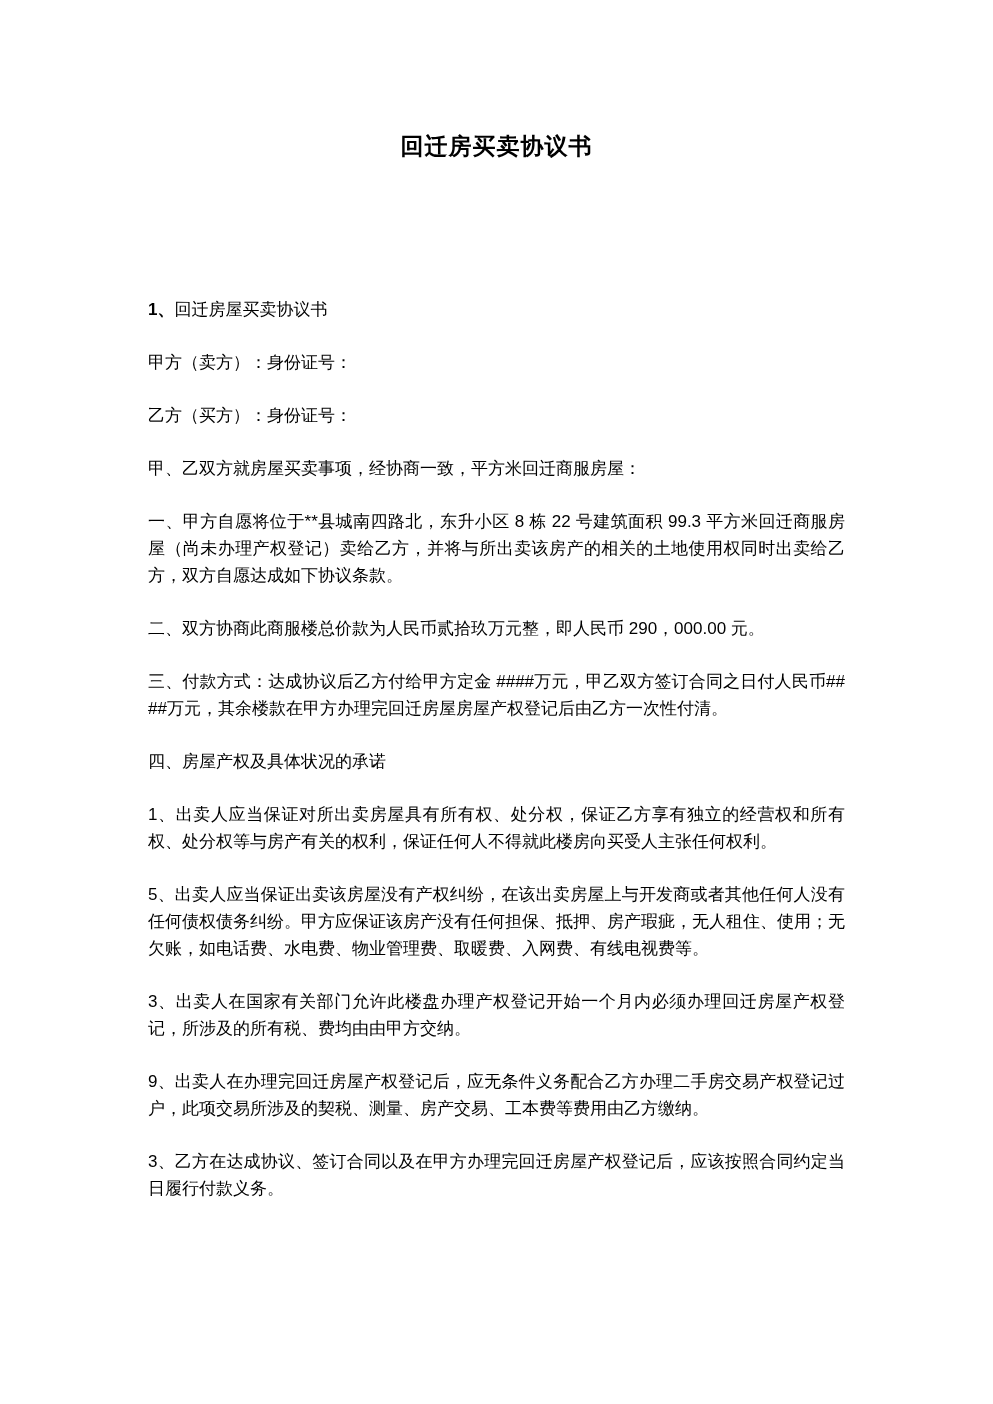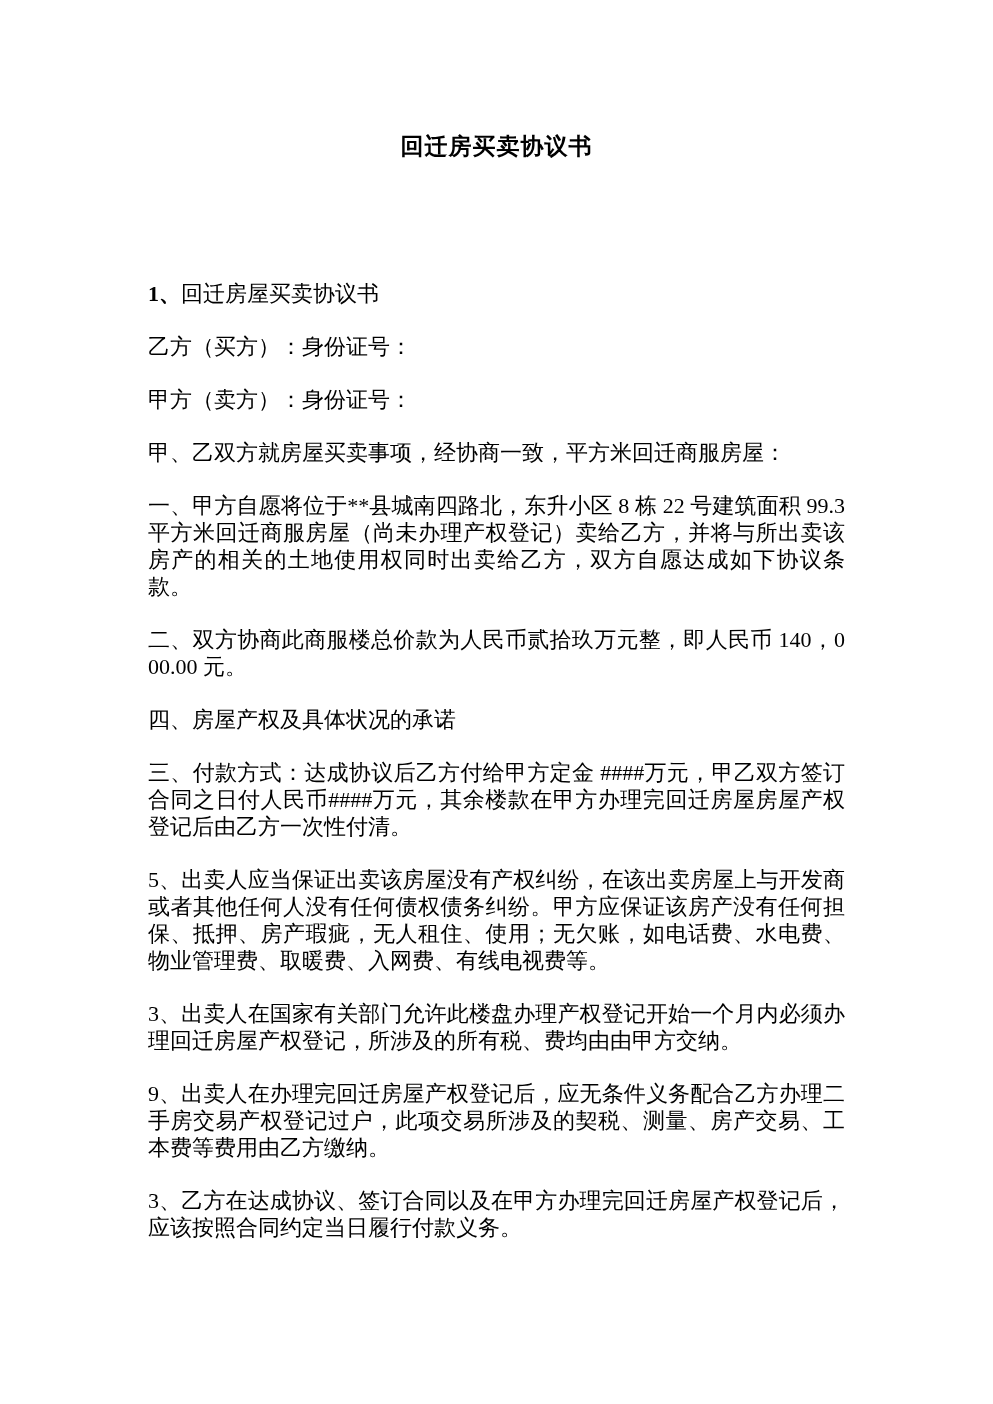--- a/index.html
+++ b/index.html
@@ -6,72 +6,73 @@
     margin: 0;
     padding: 0;
     background: #ffffff;
   }
   .page {
     position: relative;
     width: 993px;
     height: 1404px;
     background: #ffffff;
     overflow: hidden;
-    font-family: Liberation Serif, serif;
+    font-family: Liberation Sans, sans-serif;
     color: #000000;
   }
   .doc-body {
     padding: 0 148px;
   }
   .doc-title {
     margin: 0;
     padding-top: 130px;
     padding-bottom: 117px;
     font-size: 23px;
     line-height: 33px;
     font-weight: bold;
     text-align: center;
     letter-spacing: 1px;
   }
   .para {
-    margin: 0 0 26px 0;
-    font-size: 22px;
+    margin: 16px 0 26px 0;
+    font-size: 17px;
     line-height: 27px;
     text-align: justify;
     text-justify: inter-ideograph;
     word-break: break-all;
   }
   .para-num-bold {
     font-weight: bold;
   }
 </style>
 </head>
 <body>
 
 <div class="page">
   <h1 class="doc-title">回迁房买卖协议书</h1>
 
   <div class="doc-body">
 
     <p class="para"><span class="para-num-bold">1、</span><span>回迁房屋买卖协议书</span></p>
 
+    <p class="para">甲方（卖方）：身份证号：</p>
+
     <p class="para">乙方（买方）：身份证号：</p>
-
-    <p class="para">甲方（卖方）：身份证号：</p>
 
     <p class="para">甲、乙双方就房屋买卖事项，经协商一致，平方米回迁商服房屋：</p>
 
     <p class="para">一、甲方自愿将位于**县城南四路北，东升小区 8 栋 22 号建筑面积 99.3 平方米回迁商服房屋（尚未办理产权登记）卖给乙方，并将与所出卖该房产的相关的土地使用权同时出卖给乙方，双方自愿达成如下协议条款。</p>
 
-    <p class="para">二、双方协商此商服楼总价款为人民币贰拾玖万元整，即人民币  140，000.00 元。</p>
+    <p class="para">二、双方协商此商服楼总价款为人民币贰拾玖万元整，即人民币  290，000.00 元。</p>
+
+    <p class="para">三、付款方式：达成协议后乙方付给甲方定金 ####万元，甲乙双方签订合同之日付人民币####万元，其余楼款在甲方办理完回迁房屋房屋产权登记后由乙方一次性付清。</p>
 
     <p class="para">四、房屋产权及具体状况的承诺</p>
 
-    <p class="para">三、付款方式：达成协议后乙方付给甲方定金 ####万元，甲乙双方签订合同之日付人民币####万元，其余楼款在甲方办理完回迁房屋房屋产权登记后由乙方一次性付清。</p>
-
+    <p class="para">1、出卖人应当保证对所出卖房屋具有所有权、处分权，保证乙方享有独立的经营权和所有权、处分权等与房产有关的权利，保证任何人不得就此楼房向买受人主张任何权利。</p>
 
     <p class="para">5、出卖人应当保证出卖该房屋没有产权纠纷，在该出卖房屋上与开发商或者其他任何人没有任何债权债务纠纷。甲方应保证该房产没有任何担保、抵押、房产瑕疵，无人租住、使用；无欠账，如电话费、水电费、物业管理费、取暖费、入网费、有线电视费等。</p>
 
     <p class="para">3、出卖人在国家有关部门允许此楼盘办理产权登记开始一个月内必须办理回迁房屋产权登记，所涉及的所有税、费均由由甲方交纳。</p>
 
     <p class="para">9、出卖人在办理完回迁房屋产权登记后，应无条件义务配合乙方办理二手房交易产权登记过户，此项交易所涉及的契税、测量、房产交易、工本费等费用由乙方缴纳。</p>
 
     <p class="para">3、乙方在达成协议、签订合同以及在甲方办理完回迁房屋产权登记后，应该按照合同约定当日履行付款义务。</p>
 
 

